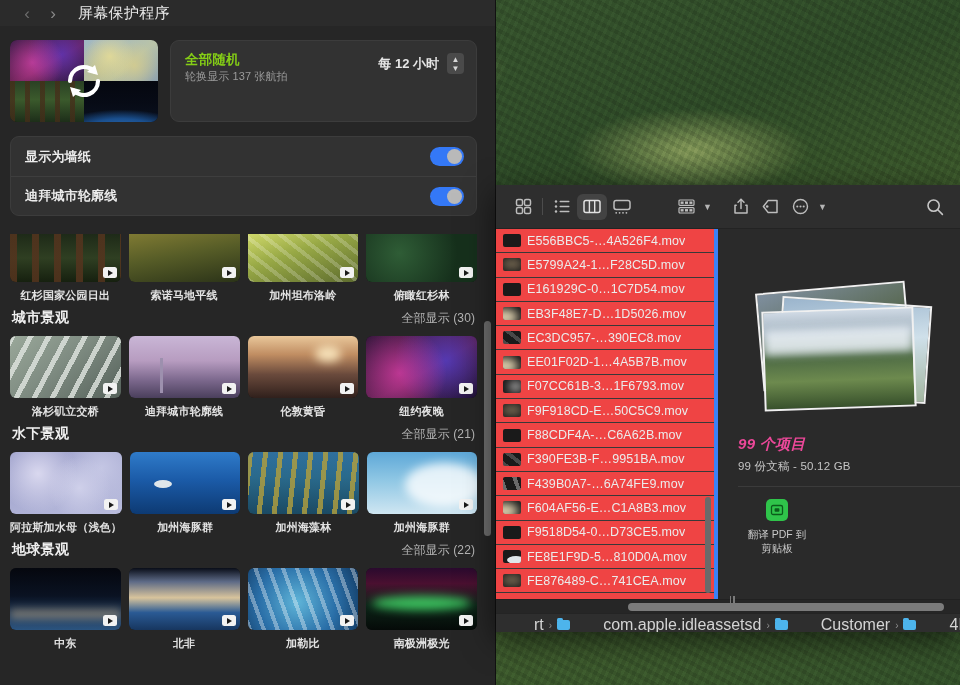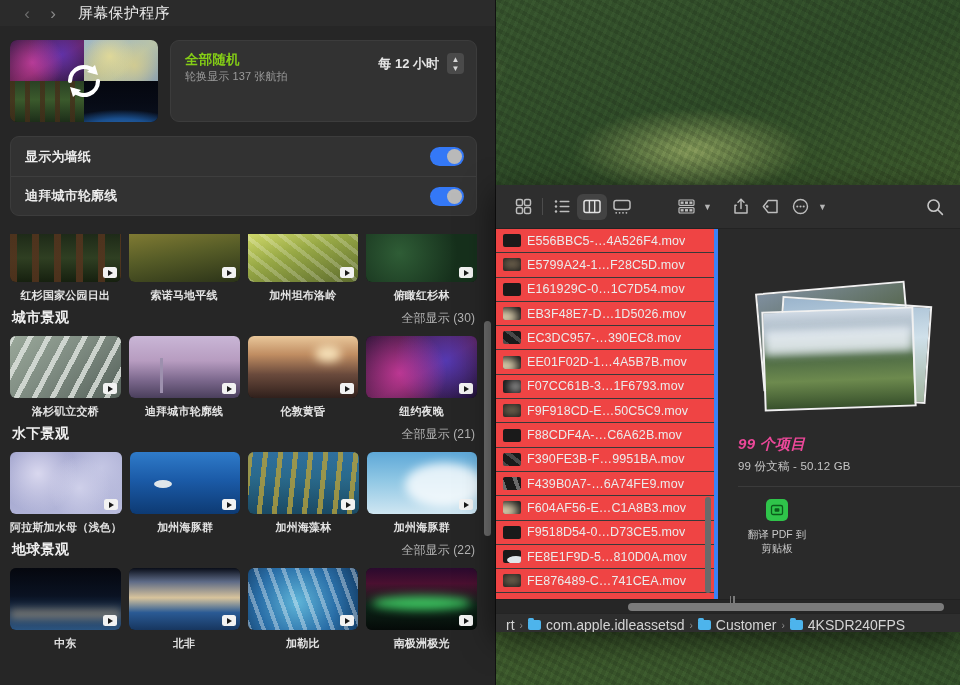--- a/index.html
+++ b/index.html
@@ -269,21 +269,21 @@
     position:absolute; left:230px; top:-6px; width:12px; height:11px;
     display:flex; gap:2px; align-items:center; justify-content:center;
   }
   #resize-grip i{ width:1.5px; height:8px; background:#7a7a7a; display:block; }
 
   #breadcrumb{
     height:23px; background:#2e2e2e; display:flex; align-items:center;
     gap:5px; padding:0 10px; overflow:hidden; border-top:1px solid #242424;
   }
   .crumb{ display:flex; align-items:center; gap:5px; flex:0 0 auto; }
-  .crumb-text{ color:#d4d4d4; font-size:14px; white-space:nowrap; }
+  .crumb-text{ color:#d4d4d4; font-size:16px; white-space:nowrap;margin-left:28px; }
   .crumb-sep{ color:#8d8d8d; font-size:10px; flex:0 0 auto; }
   .folder-ico{
     width:13px; height:10px; border-radius:1.5px 2px 2px 2px;
     background:#4db4ec; position:relative; flex:0 0 auto;
   }
   .folder-ico::before{
     content:""; position:absolute; left:0; top:-2.5px; width:6px; height:3px;
     background:#4db4ec; border-radius:1.5px 1.5px 0 0;
   }
 </style>

